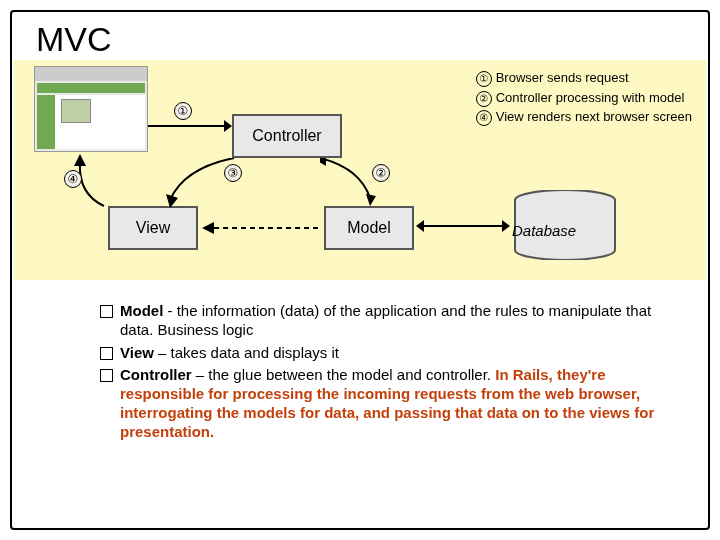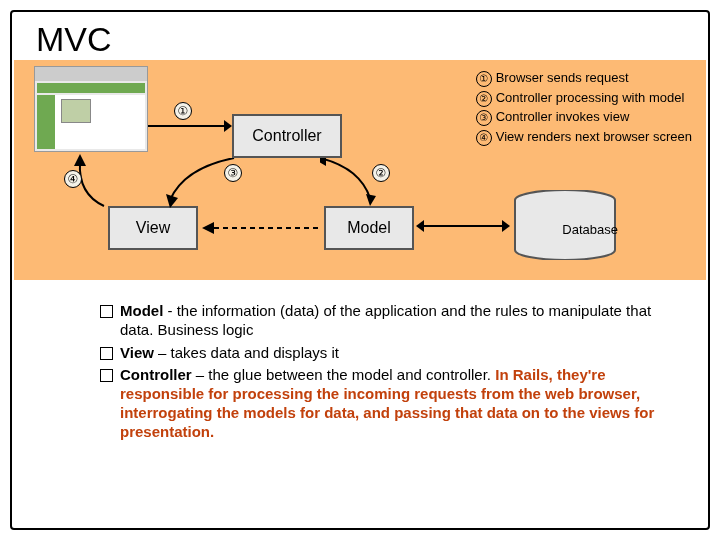--- a/index.html
+++ b/index.html
@@ -25,21 +25,21 @@
     left: 24px;
     font-size: 34px;
     font-weight: 400;
   }
   .diagram-strip {
     position: absolute;
     top: 48px;
     left: 2px;
     right: 2px;
     height: 220px;
-    background: #fdba74;
+    background: #fef9c3;
   }
   .steps {
     position: absolute;
     top: 8px;
     right: 14px;
     font-size: 13px;
     line-height: 1.5;
   }
   .steps div span.num {
     display: inline-block;
@@ -111,22 +111,23 @@
     position: absolute;
     top: 130px;
     left: 498px;
     width: 106px;
     height: 70px;
   }
   .db svg { width: 100%; height: 100%; }
   .db .lbl {
     position: absolute;
     top: 32px; left: 0; right: 0;
-    text-align: right;
-    font-size: 13px;
+    text-align: left;
+    font-size: 15px;
+    font-style: italic;
   }
   .arrow { position: absolute; }
   .circ {
     position: absolute;
     width: 18px; height: 18px;
     border: 1px solid #000;
     border-radius: 50%;
     text-align: center;
     font-size: 12px;
     line-height: 16px;
@@ -160,21 +161,20 @@
 <body>
 
 <div class="slide">
   <div class="title">MVC</div>
 
   <div class="diagram-strip">
 
     <div class="steps">
       <div><span class="num">①</span><span>Browser sends request</span></div>
       <div><span class="num">②</span><span>Controller processing with model</span></div>
-      <div><span class="num">③</span><span>Controller invokes view</span></div>
       <div><span class="num">④</span><span>View renders next browser screen</span></div>
     </div>
 
     <div class="browser-thumb">
       <div class="chrome"></div>
       <div class="bar"></div>
       <div class="page">
         <div class="side"></div>
         <div class="content">
             <div class="img"></div>

